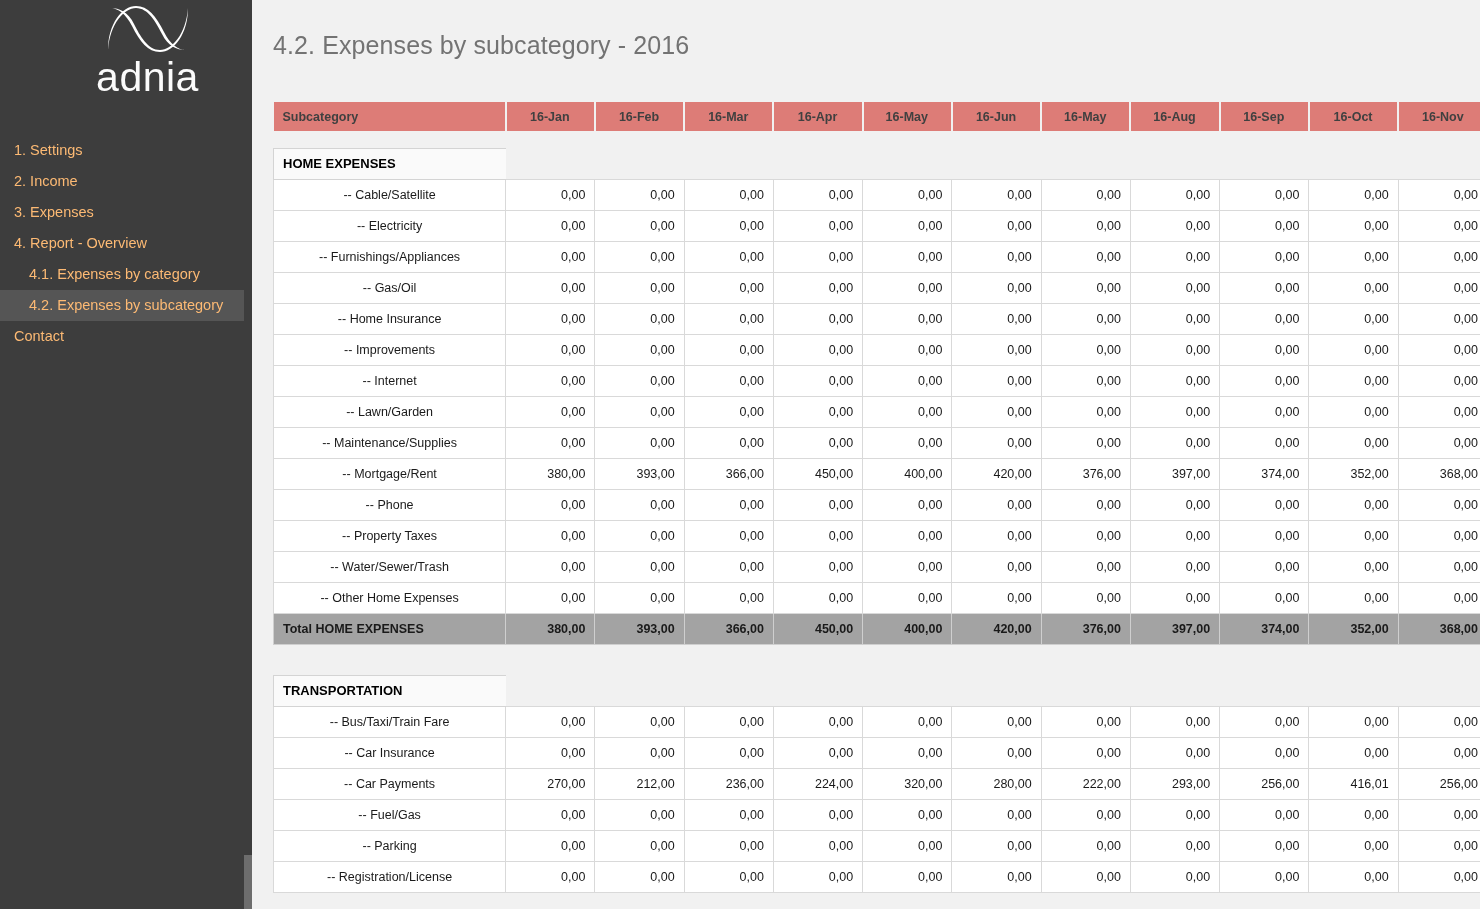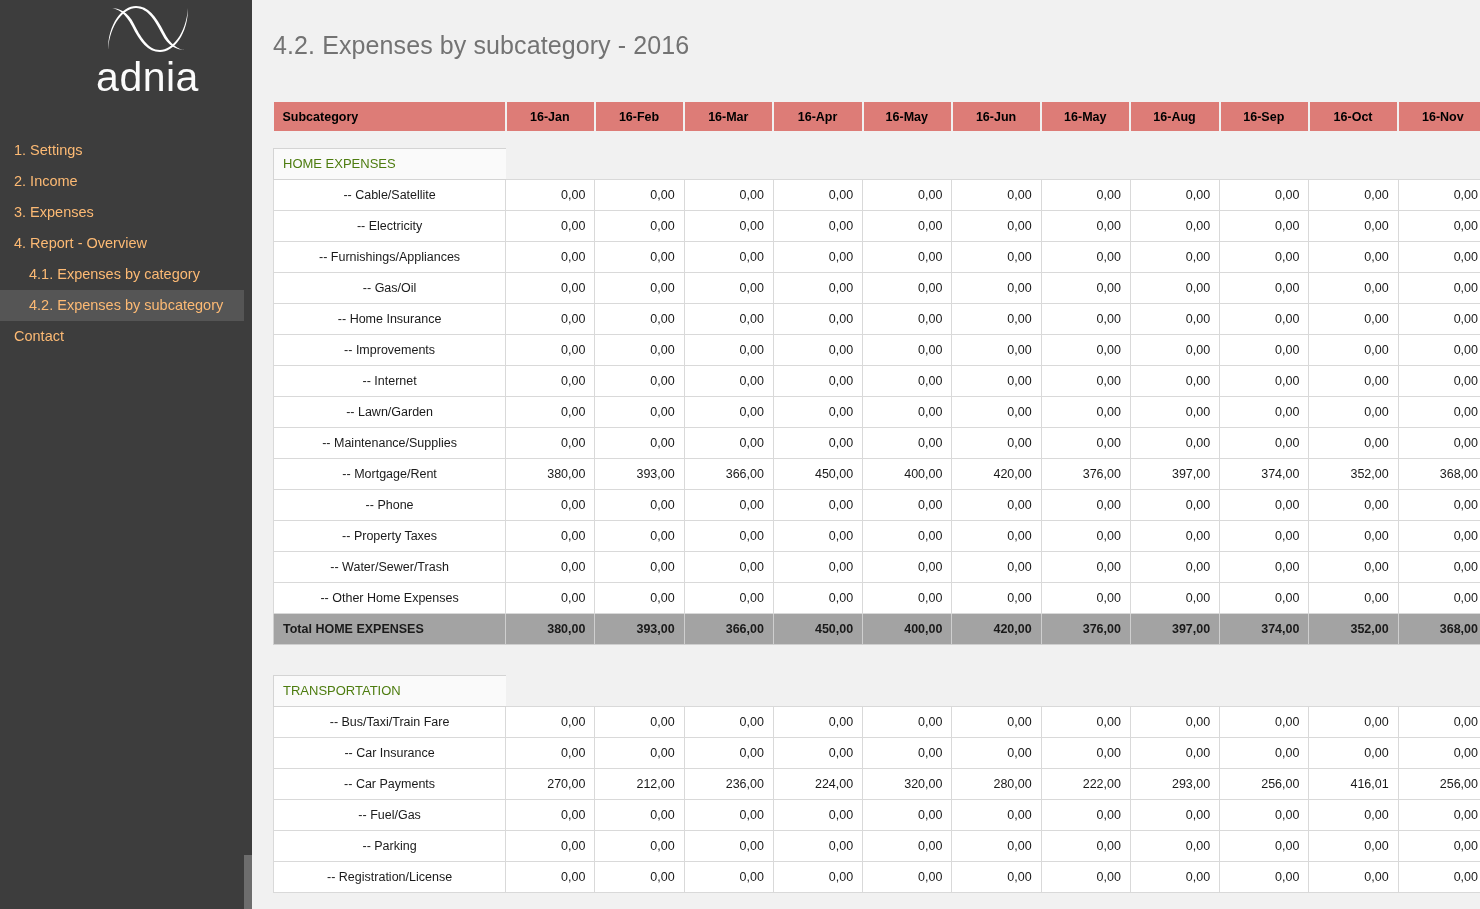--- a/index.html
+++ b/index.html
@@ -95,43 +95,43 @@
     width: 1215px;
     font-size: 12.5px;
     color: #1a1a1a;
   }
   table.rpt col.c-sub { width: 232px; }
   table.rpt col.c-mon { width: 89.2px; }
 
   
   thead th {
     background: #dd7c77;
-    color: #000000;
+    color: #404040;
     font-size: 12.5px;
     font-weight: bold;
     height: 29px;
     padding: 0 9px;
     border-right: 2px solid #f1f1f1;
     white-space: nowrap;
   }
   thead th.h-sub { text-align: left; }
   thead th.h-mon { text-align: center; padding-left: 8px; }
   thead th:last-child { border-right: none; }
 
   
   tr.spacer td { height: 17px; background: #f1f1f1; border: none; padding: 0; }
   tr.gap td { height: 31px; background: #f1f1f1; border: none; padding: 0; }
 
   
   tr.cat td {
     height: 31px;
     padding: 0 9px;
-    font-weight: normal;
+    font-weight: bold;
     font-size: 13px;
-    color: #4d7c0f;
+    color: #000000;
     background: #fafafa;
     border: 1px solid #d4d4d4;
     border-right: none;
     white-space: nowrap;
   }
   tr.cat td.cat-fill {
     background: #f1f1f1;
     border: none;
   }
 

